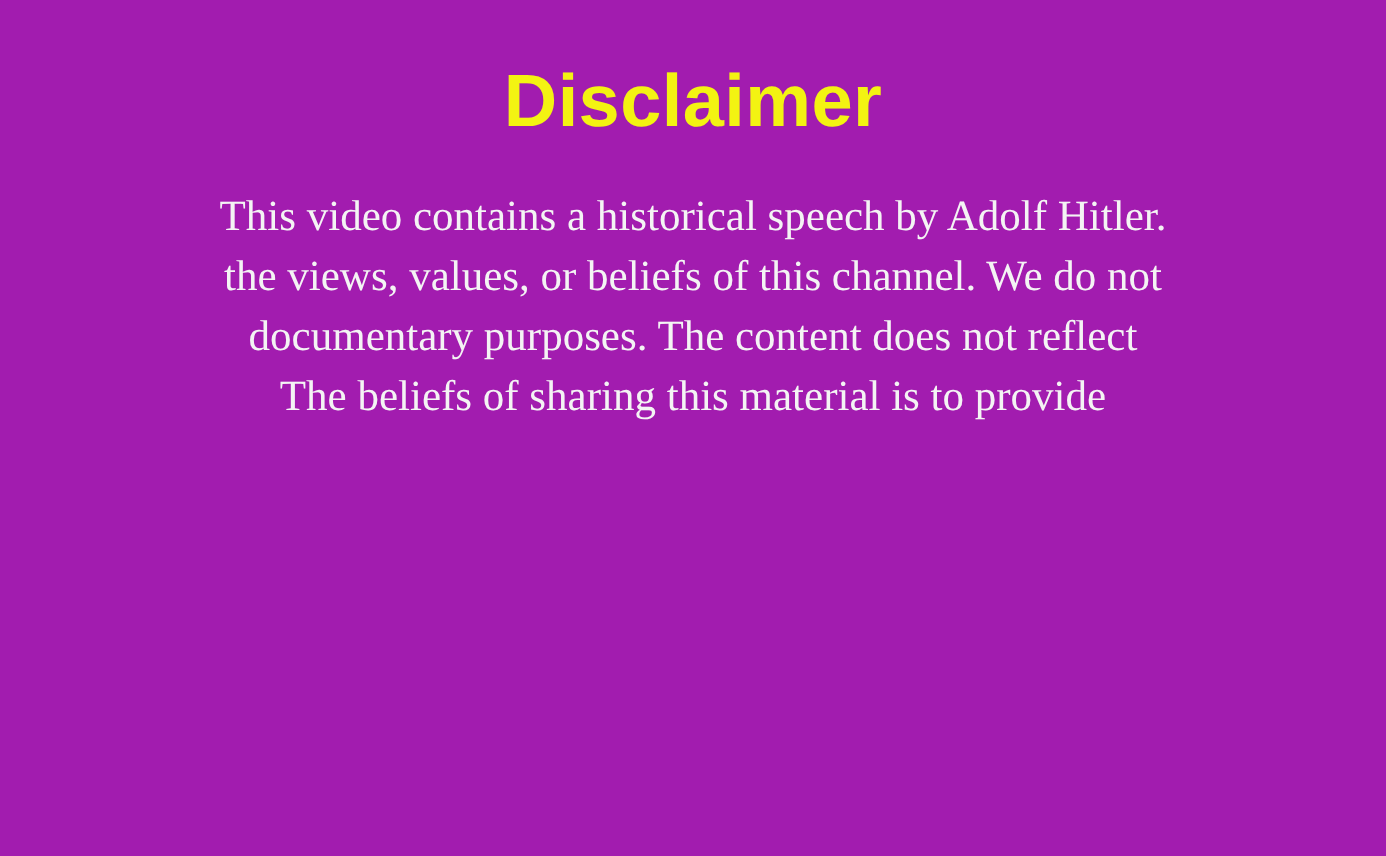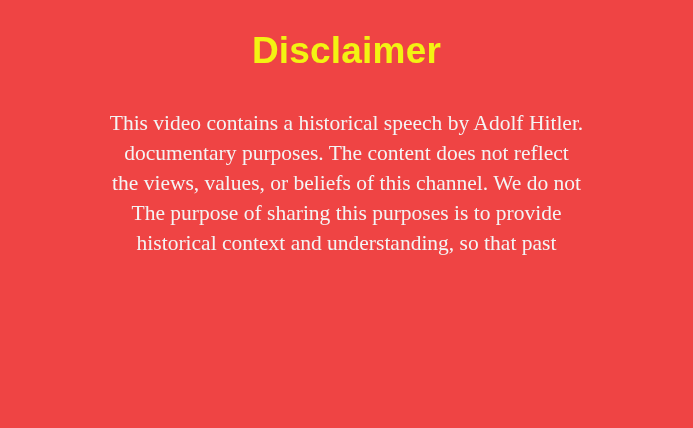--- a/index.html
+++ b/index.html
@@ -11,42 +11,42 @@
   body {
     width: 693px;
     height: 428px;
     overflow: hidden;
     font-family: "Liberation Sans", sans-serif;
   }
   .slide {
     position: relative;
     width: 693px;
     height: 428px;
-    background: #ef4444;
+    background: #a21caf;
     box-sizing: border-box;
     display: flex;
     flex-direction: column;
     align-items: center;
   }
   .title {
     margin: 0;
     padding: 0;
     color: #f3f312;
     font-family: "Liberation Sans", sans-serif;
     font-weight: bold;
     font-size: 37px;
     line-height: 40px;
     letter-spacing: 0.2px;
     text-align: center;
     width: 100%;
     margin-top: 31px;
   }
   .body-block {
     width: 646px;
-    margin-top: 37px;
+    margin-top: 22px;
     text-align: center;
   }
   .body-line {
     display: block;
     color: #f4f4f4;
     font-family: "Liberation Serif", "DejaVu Serif", serif;
     font-size: 21.5px;
     line-height: 30px;
     text-align: center;
     white-space: nowrap;
@@ -54,19 +54,18 @@
 </style>
 </head>
 <body>
 
 <div class="slide">
 
   <h1 class="title">Disclaimer</h1>
 
   <div class="body-block">
     <span class="body-line">This video contains a historical speech by Adolf Hitler.</span>
+    <span class="body-line">the views, values, or beliefs of this channel. We do not</span>
     <span class="body-line">documentary purposes. The content does not reflect</span>
-    <span class="body-line">the views, values, or beliefs of this channel. We do not</span>
-    <span class="body-line">The purpose of sharing this purposes is to provide</span>
-    <span class="body-line">historical context and understanding, so that past</span>
+    <span class="body-line">The beliefs of sharing this material is to provide</span>
   </div>
 
 </div>
 
 </body></html>

